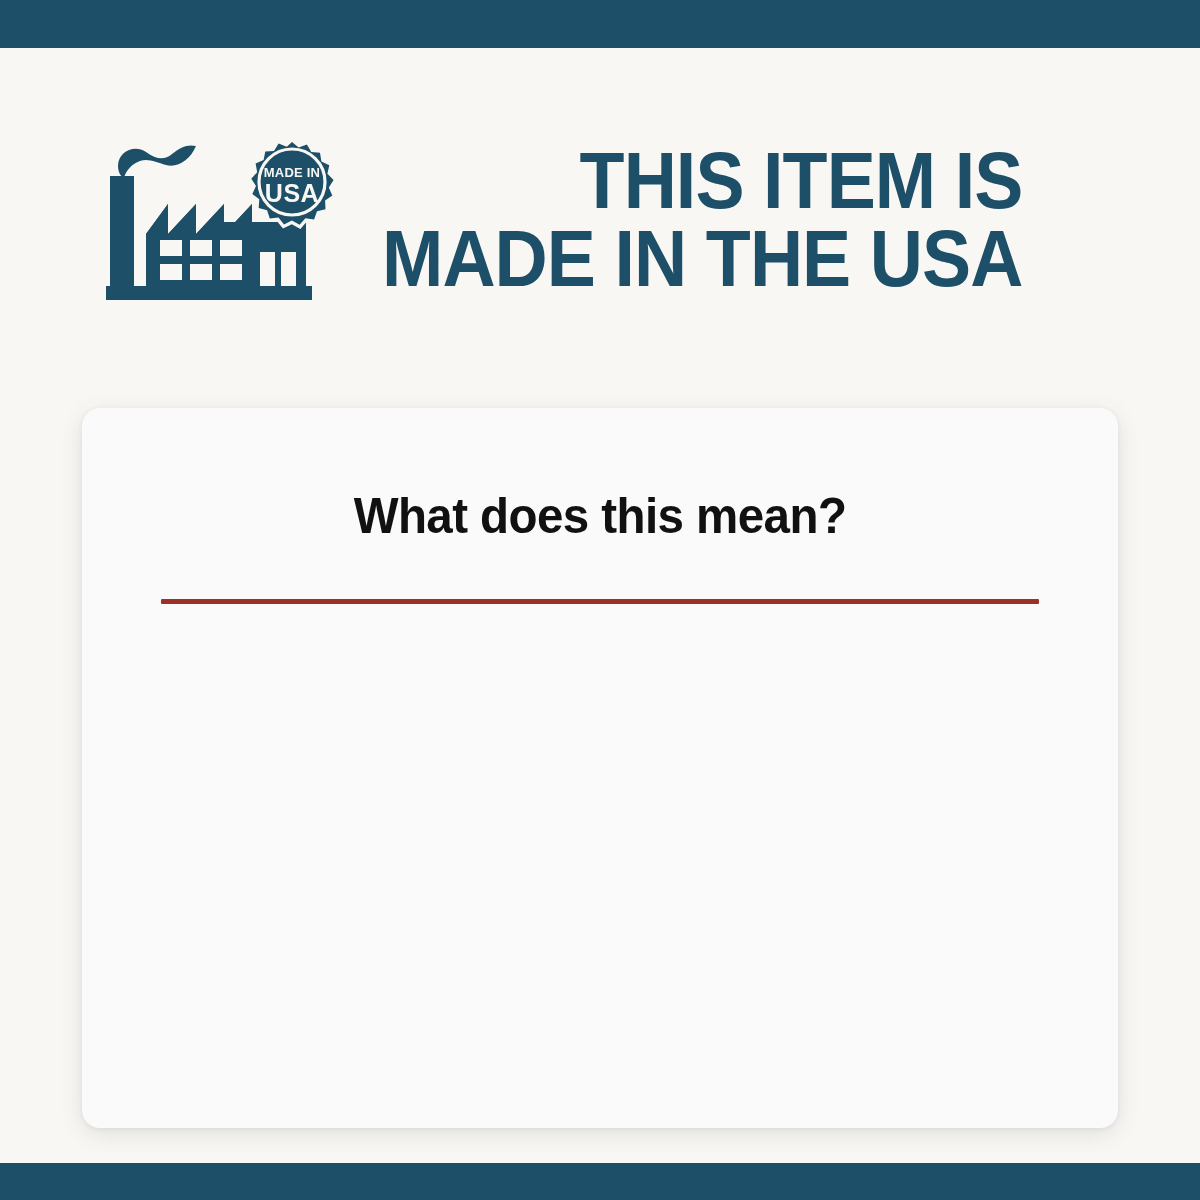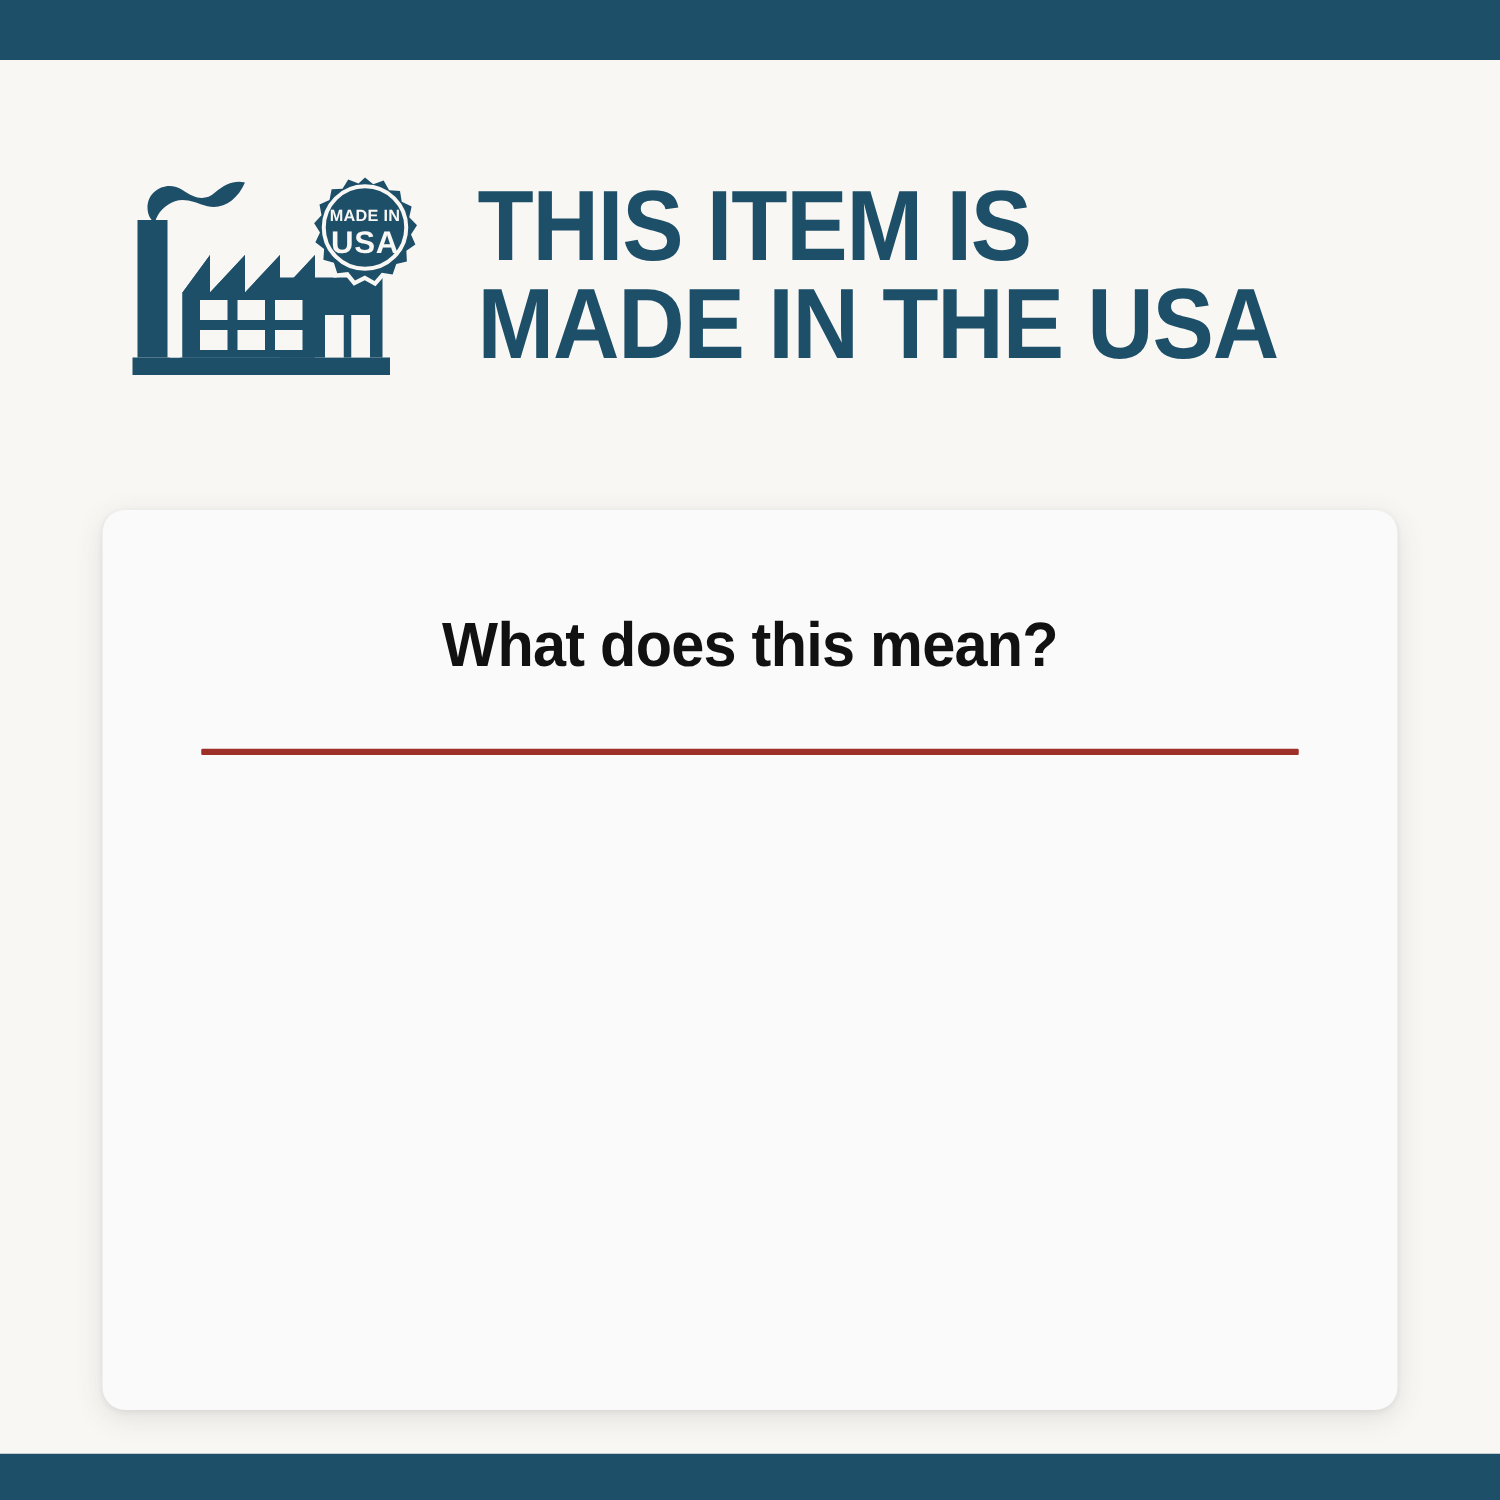--- a/index.html
+++ b/index.html
@@ -46,20 +46,21 @@
     position: absolute;
     top: 52px;
     left: 0;
     width: 1200px;
     height: 240px;
     display: flex;
     align-items: center;
     justify-content: flex-start;
     padding-left: 100px;
     box-sizing: border-box;
+    text-align: right;
   }
 
   .logo-mark {
     position: relative;
     width: 240px;
     height: 180px;
     flex: 0 0 240px;
   }
   .logo-mark svg {
     display: block;

